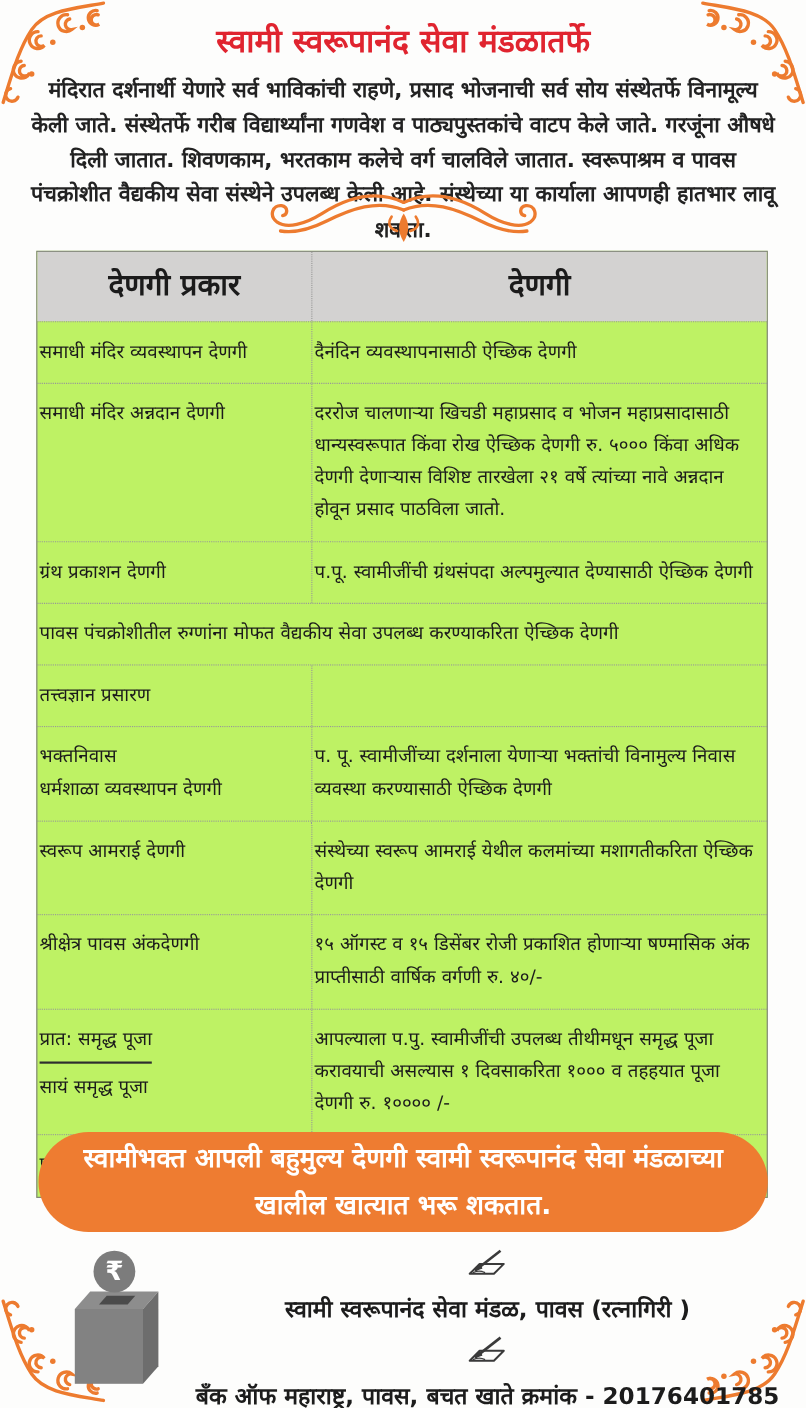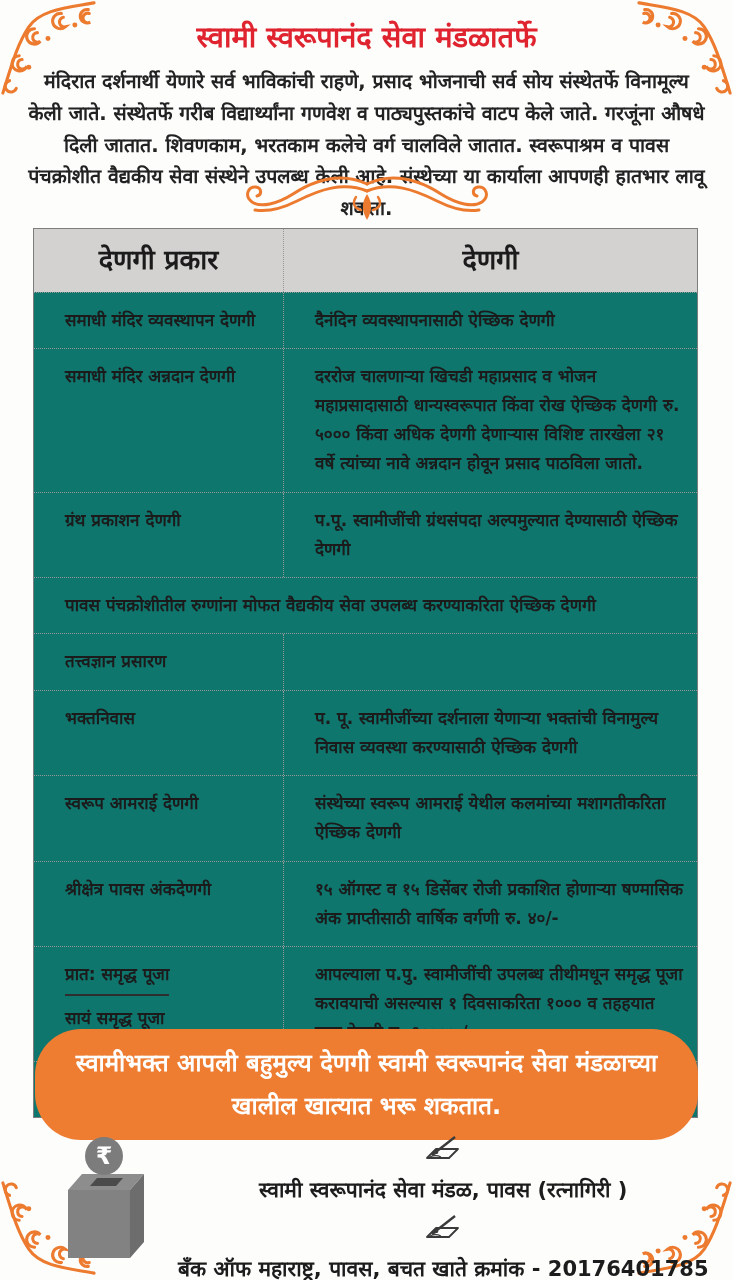--- a/index.html
+++ b/index.html
@@ -19,34 +19,34 @@
     text-align:center;font-size:29px;font-weight:700;color:#e0242f;margin:0;
   }
   .intro{
     position:absolute;top:66px;left:28px;width:677px;
     text-align:center;font-size:19.5px;font-weight:600;color:#222;
     line-height:1.63;margin:0;
   }
   .divider{position:absolute;top:168px;left:50%;transform:translateX(-50%);width:260px;height:58px;}
   .dtable{
     position:absolute;top:228px;left:33px;width:665px;
-    border:1px solid #7d7d7d;background:#0f766e;box-sizing:border-box;
+    border:1px solid #7d7d7d;background:#bef264;box-sizing:border-box;
   }
   .trow{display:flex;border-top:1px dotted #979797;}
   .trow.thead{border-top:none;background:#d3d2d1;}
-  .tcell{box-sizing:border-box;padding:13px 12px 13px 31px;font-size:17px;font-weight:700;line-height:1.72;color:#1b1b1b;}
+  .tcell{box-sizing:border-box;padding:13px 12px 13px 2px;font-size:17px;font-weight:400;line-height:1.72;color:#1b1b1b;}
   .c1{flex:0 0 250px;width:250px;border-right:1px dotted #979797;}
   .c2{flex:1;}
   .thead .tcell{font-size:27px;font-weight:700;text-align:center;padding:11px 10px;line-height:1.5;}
   .underlined{display:table;border-bottom:2px solid #2e2e2e;padding-bottom:5px;margin-bottom:8px;}
   .banner{
     position:absolute;top:1029px;left:35px;width:663px;box-sizing:border-box;
     background:#ee7c31;border-radius:46px;color:#ffffff;
     font-size:24px;font-weight:700;text-align:center;
-    padding:13px 34px;line-height:1.78;
+    padding:3px 34px;line-height:1.78;
   }
   .footer{position:absolute;top:1130px;left:40px;width:678px;display:flex;gap:20px;}
   .boxicon{flex:0 0 118px;width:118px;height:138px;position:relative;}
   .blist{list-style:none;margin:4px 0 0 0;padding:0;display:flex;flex-direction:column;gap:9px;}
   .blist li{display:flex;align-items:center;gap:15px;font-size:21px;font-weight:700;color:#1c1c1c;line-height:1.35;flex-direction:column;}
   .penicon{flex:0 0 36px;width:36px;height:27px;}
   svg{display:block;}
 </style>
 </head>
 <body>
@@ -150,20 +150,21 @@
           <div class="tcell c2">पावस पंचक्रोशीतील रुग्णांना मोफत वैद्यकीय सेवा उपलब्ध करण्याकरिता ऐच्छिक देणगी</div>
         </div>
         <div class="trow">
           <div class="tcell c1">
             <div>तत्त्वज्ञान प्रसारण</div>
           </div>
         </div>
         <div class="trow">
           <div class="tcell c1">
             <div>भक्तनिवास</div>
+            <div>धर्मशाळा व्यवस्थापन देणगी</div>
           </div>
           <div class="tcell c2">प. पू. स्वामीजींच्या दर्शनाला येणाऱ्या भक्तांची विनामुल्य निवास व्यवस्था करण्यासाठी ऐच्छिक देणगी</div>
         </div>
         <div class="trow">
           <div class="tcell c1">
             <div>स्वरूप आमराई देणगी</div>
           </div>
           <div class="tcell c2">संस्थेच्या स्वरूप आमराई येथील कलमांच्या मशागतीकरिता ऐच्छिक देणगी</div>
         </div>
         <div class="trow">

